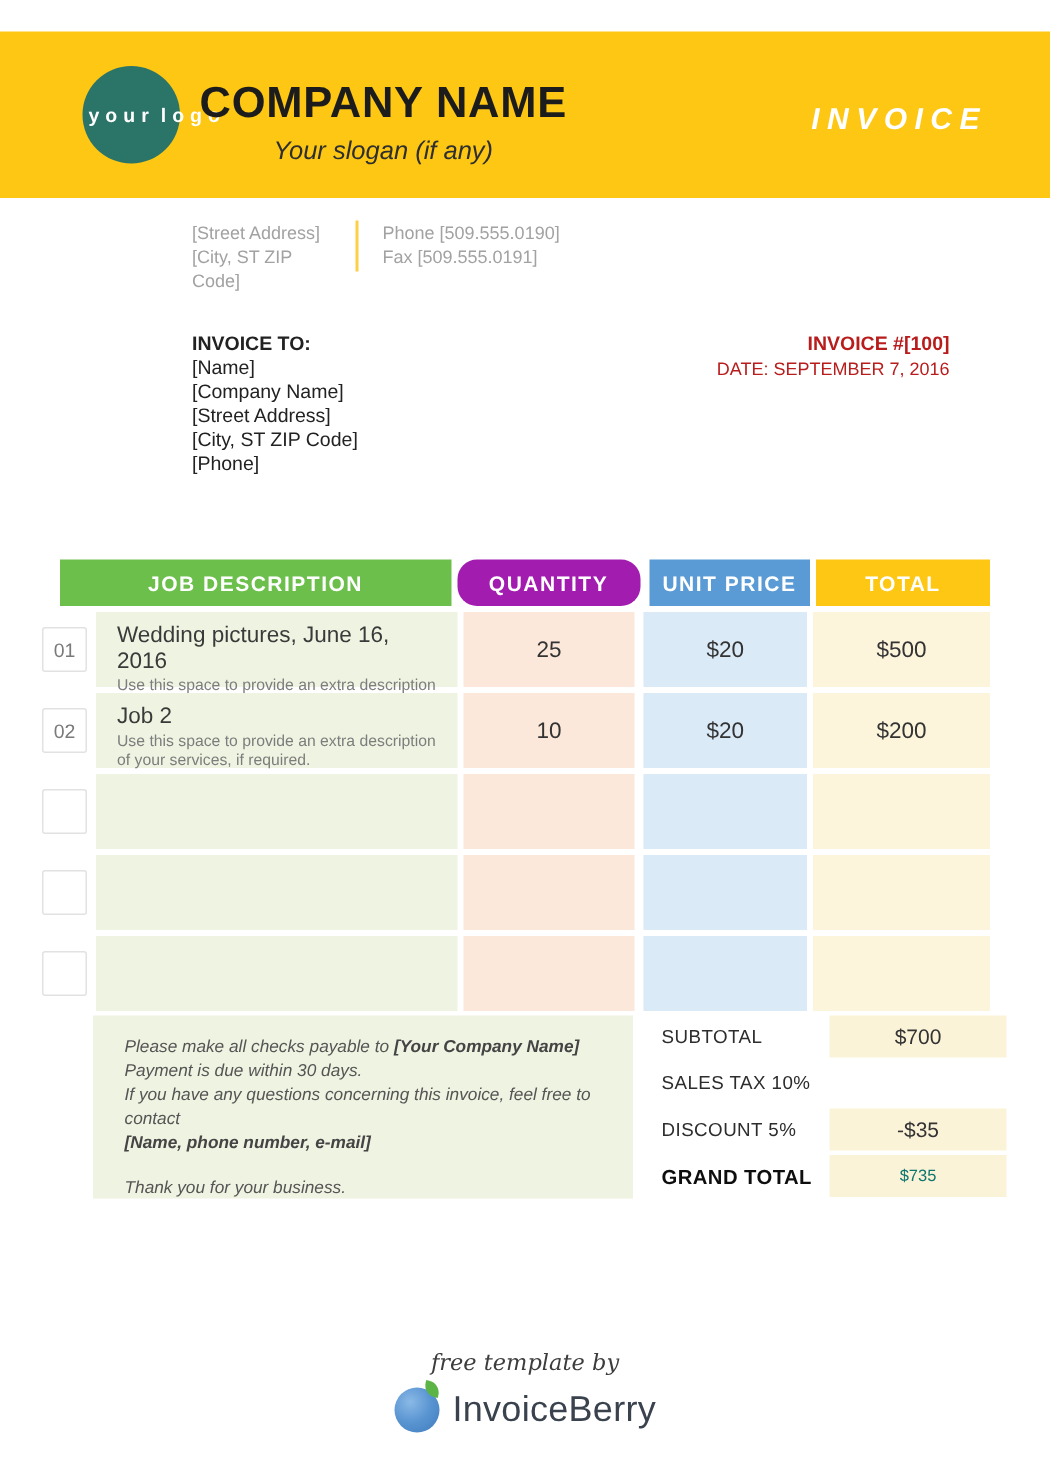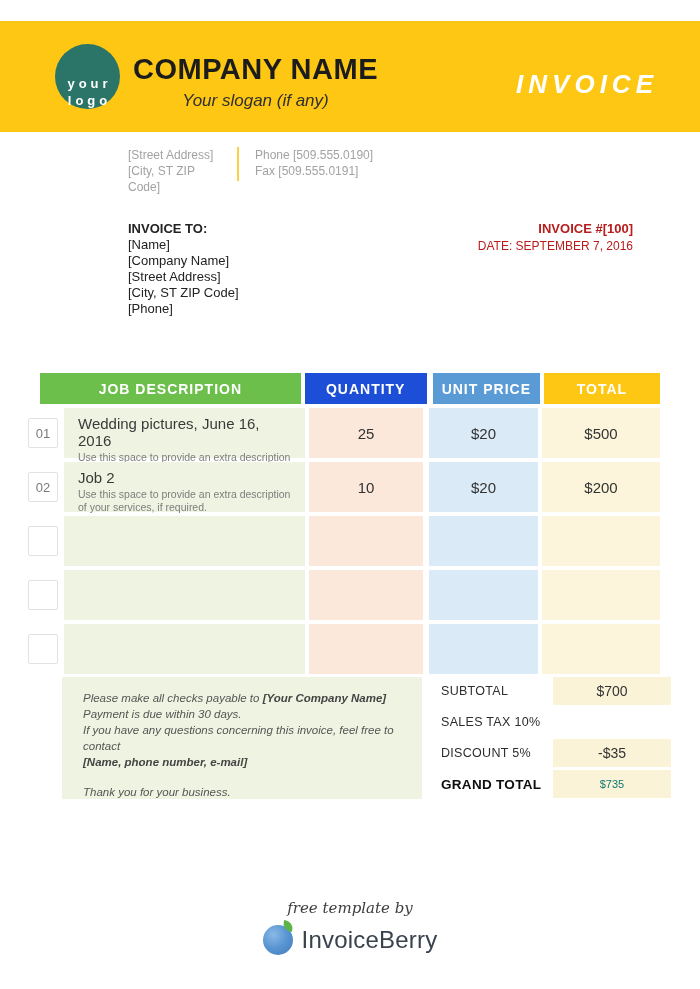--- a/index.html
+++ b/index.html
@@ -3,47 +3,47 @@
 <meta charset="utf-8">
 <style>
   * { margin:0; padding:0; box-sizing:border-box; }
   html,body { background:#ffffff; }
   body { font-family:"Liberation Sans", sans-serif; }
   .page { position:relative; width:700px; height:989px; margin:0 auto; background:#fff; overflow:hidden; }
 
   
   .band { position:absolute; top:21px; left:0; width:700px; height:111px; background:#fdc713; }
   .logo-circle { position:absolute; left:55px; top:23px; width:65px; height:65px; border-radius:50%;
-    background:#2b7468; color:#fff; display:flex; flex-direction:column; align-items:center;
-    justify-content:flex-end; font-size:13px; font-weight:bold; letter-spacing:4px; line-height:17px; text-indent:4px; }
+    background:#2b7468; color:#fff; display:flex; flex-direction:row; align-items:center;
+    justify-content:space-between; font-size:13px; font-weight:bold; letter-spacing:4px; line-height:17px; text-indent:4px; }
   .company-block { position:absolute; left:133px; top:32px; text-align:center; }
   .company-name { font-size:29px; font-weight:bold; color:#1c1c1c; letter-spacing:0.5px; white-space:nowrap; }
   .slogan { font-size:17px; font-style:italic; color:#2f2f2f; margin-top:5px; }
-  .invoice-word { position:absolute; right:42px; top:48px; font-size:26px; font-style:italic;
+  .invoice-word { position:absolute; right:42px; top:48px; font-size:20px; font-style:italic;
     font-weight:bold; color:#ffffff; letter-spacing:5px; }
 
   
   .contact { position:absolute; top:147px; left:128px; display:flex; font-size:12px; color:#a2a2a2; line-height:16px; }
   .contact-left { width:101px; }
   .contact-divider { width:2px; height:34px; background:#fbd049; margin:0 16px 0 8px; }
 
   
   .invoice-to { position:absolute; top:221px; left:128px; font-size:13px; color:#222; line-height:16px; }
   .invoice-to-heading { font-weight:bold; }
   .meta { position:absolute; top:221px; right:67px; text-align:right; color:#b91c1c; }
   .meta-number { font-size:13px; font-weight:bold; }
   .meta-date { font-size:12px; margin-top:3px; }
 
   
   .items { position:absolute; top:373px; left:40px; width:620px; }
   .thead { display:flex; height:31px; }
   .th { color:#fff; font-weight:bold; font-size:14px; letter-spacing:1px; display:flex;
     align-items:center; justify-content:center; }
   .th-desc  { width:265px; background:#6cbf4b; margin-right:4px; }
-  .th-qty   { width:124px; background:#1d4ed8; margin-right:6px; }
+  .th-qty   { width:124px; background:#a21caf; margin-right:6px;border-radius:13px; }
   .th-price { width:109px; background:#5b9bd5; margin-right:4px; }
   .th-total { width:118px; background:#fdc713; }
   .trow { position:relative; height:50px; margin-top:4px; }
   .rownum { position:absolute; left:-12px; top:10px; width:30px; height:30px; background:#fff;
     border:1px solid #e2e2e2; border-radius:2px; color:#7a7a7a; font-size:13px;
     display:flex; align-items:center; justify-content:center; }
   .cell { position:absolute; top:0; height:50px; }
   .cell-desc  { left:24px;  width:241px; background:#eff4e2; padding:7px 10px 0 14px; }
   .cell-qty   { left:269px; width:114px; background:#fce8da; }
   .cell-price { left:389px; width:109px; background:#daeaf7; }

